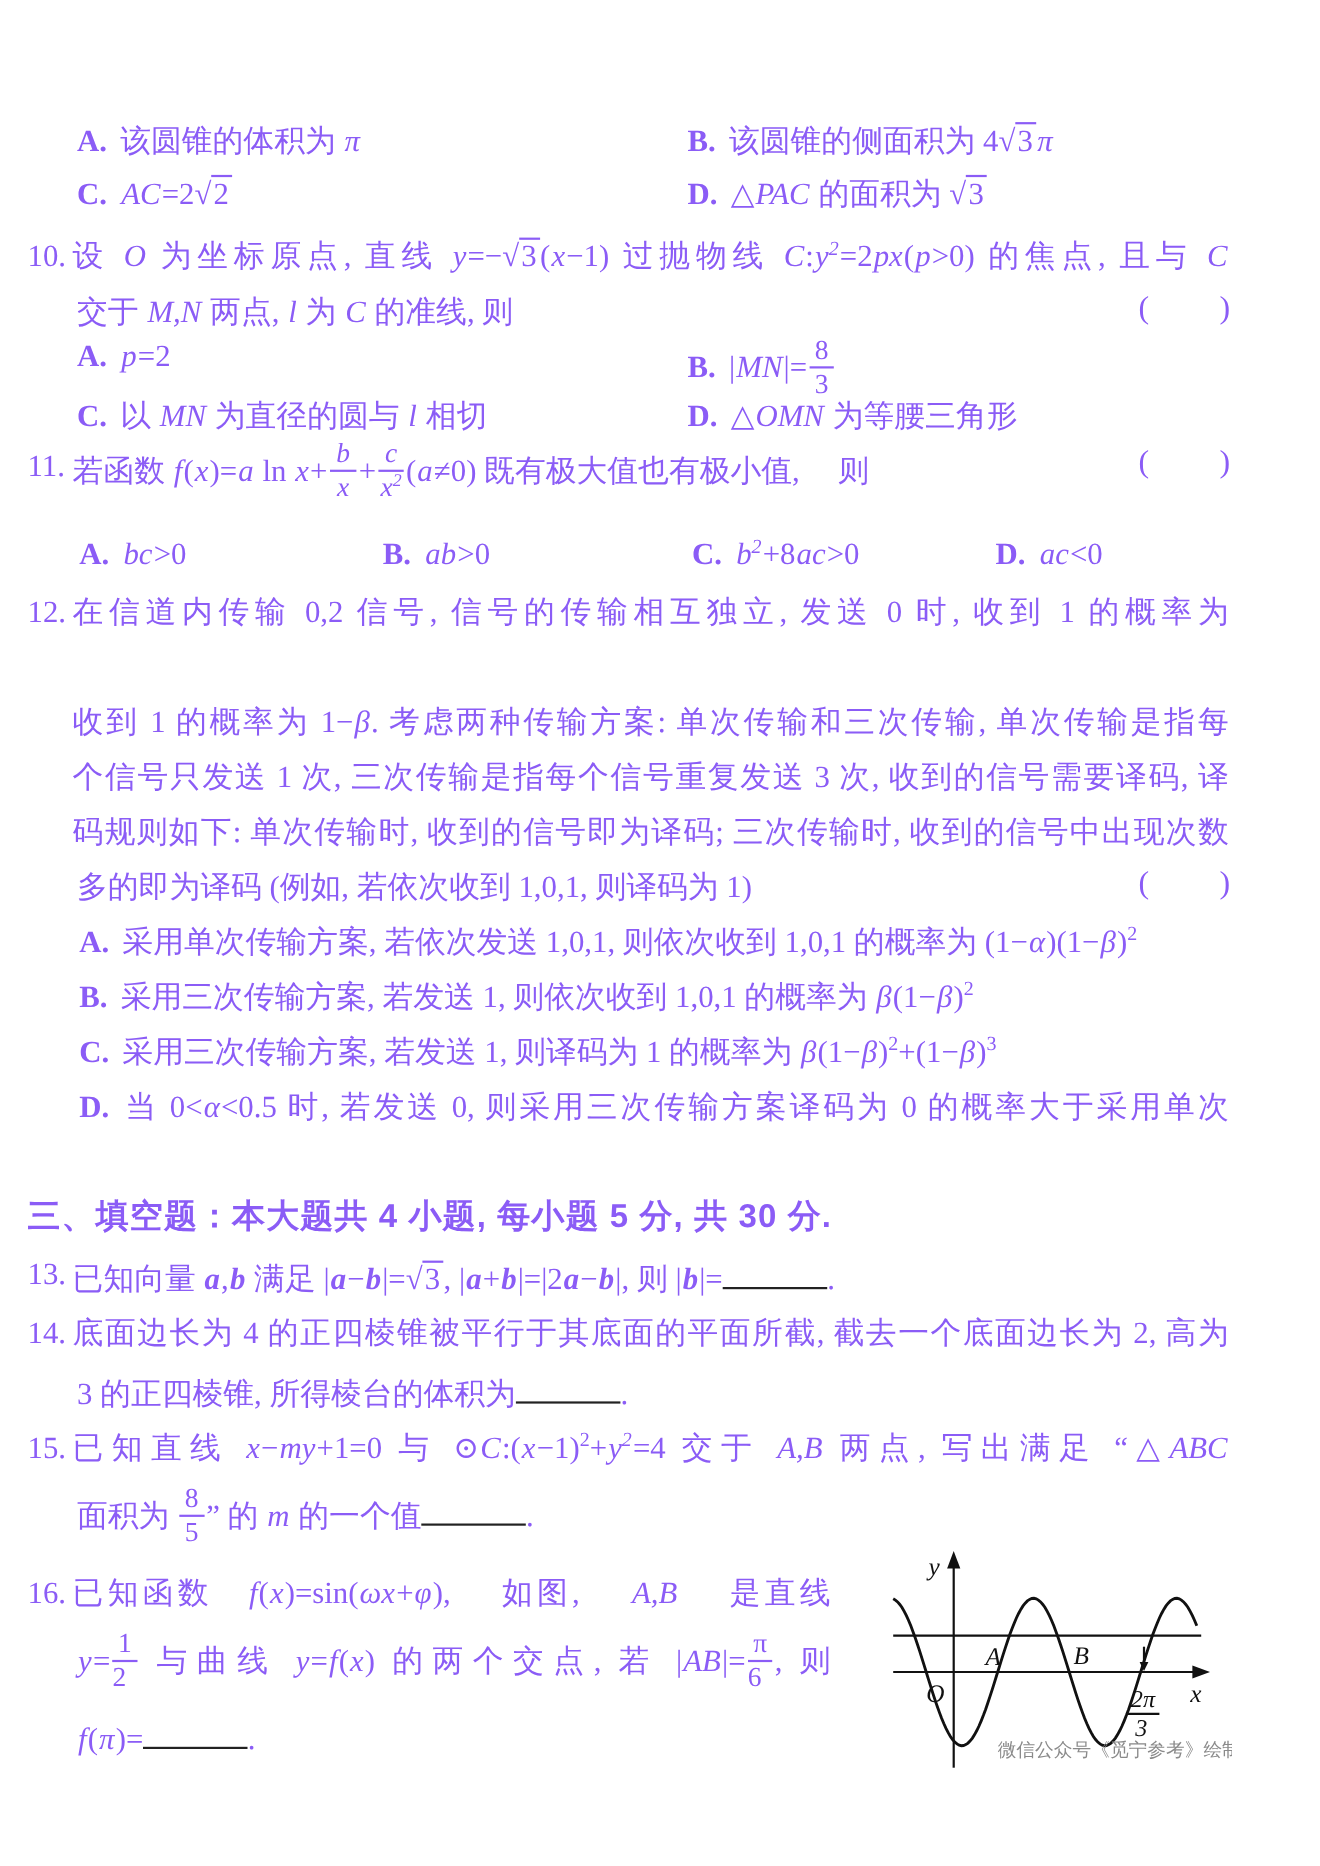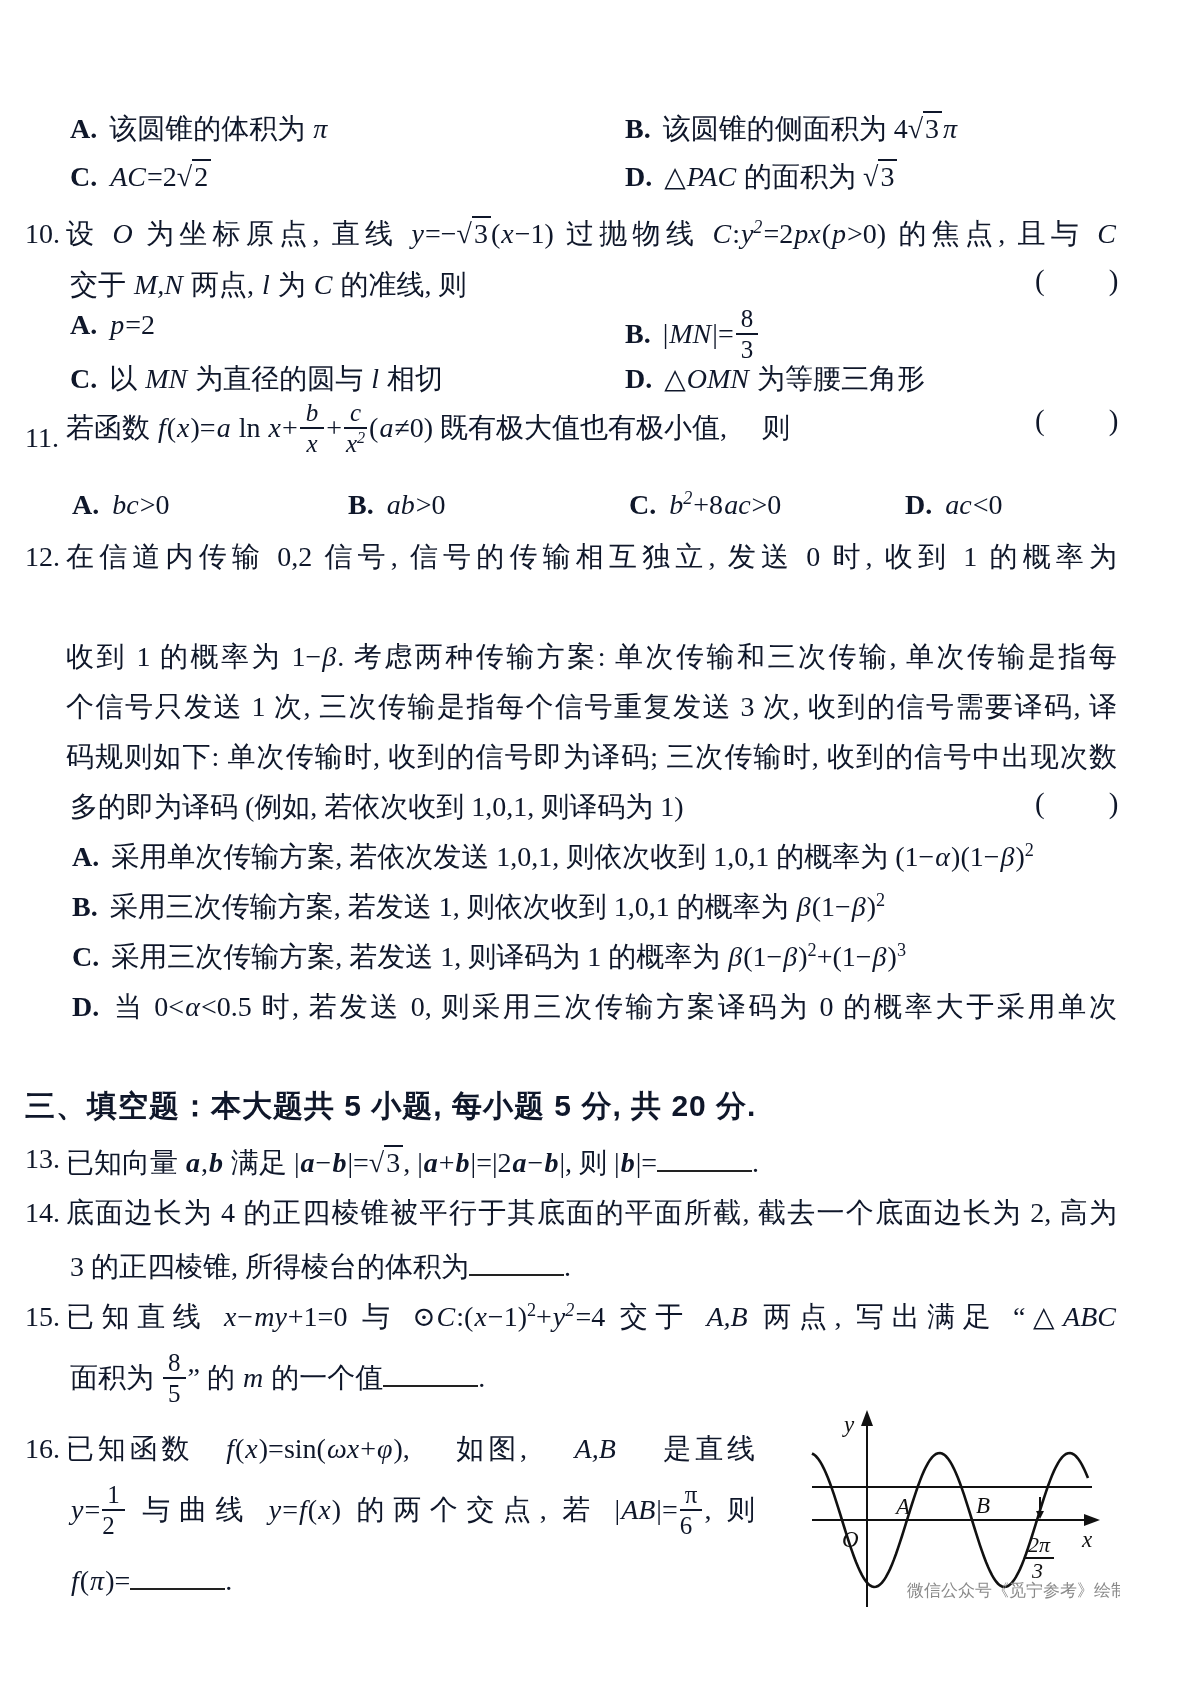--- a/index.html
+++ b/index.html
@@ -1,17 +1,17 @@
 <!DOCTYPE html>
 <html><head>
 <meta charset="utf-8">
 <style>
   html,body{margin:0;padding:0;background:#ffffff;}
   #paper{position:relative;width:1200px;height:1696px;background:#ffffff;
-         font-family:"Liberation Serif","DejaVu Serif",serif;color:#0f172a;overflow:hidden;}
+         font-family:"Liberation Serif","DejaVu Serif",serif;color:#8b5cf6;overflow:hidden;}
   .ln{position:absolute;font-size:28px;line-height:34px;white-space:nowrap;}
   .just{white-space:normal;text-align:justify;text-align-last:justify;}
   .qnum{position:absolute;font-weight:400;font-size:28px;line-height:34px;}
   .olb{font-weight:700;margin-right:12px;}
   .sec{position:absolute;font-weight:700;font-size:30px;line-height:36px;
        font-family:"Liberation Sans","DejaVu Sans",sans-serif;letter-spacing:1px;}
   i.mv{font-style:italic;padding:0 1px;}
   .frac{display:inline-block;vertical-align:middle;text-align:center;font-size:25px;
         line-height:1.08;position:relative;top:-3px;padding:0 2px;}
   .frac .fn{display:block;border-bottom:2px solid currentColor;padding:0 5px 1px;}
@@ -38,41 +38,41 @@
 
   <div class="qnum" style="left:25px;top:217px">10.</div>
   <div class="ln just" style="left:66px;top:217px;width:1051px">设 <i class="mv">O</i> 为坐标原点, 直线 <i class="mv">y</i>=−<span class="sqrt">√<span class="rad">3</span></span>(<i class="mv">x</i>−1) 过抛物线 <i class="mv">C</i>:<i class="mv">y<sup>2</sup></i>=2<i class="mv">px</i>(<i class="mv">p</i>&gt;0) 的焦点, 且与 <i class="mv">C</i></div>
   <div class="ln" style="left:70px;top:268px">交于 <i class="mv">M,N</i> 两点, <i class="mv">l</i> 为 <i class="mv">C</i> 的准线, 则</div>
   <div class="paren" style="left:1035px;top:263px">(　　)</div>
   <div class="ln" style="left:70px;top:308px"><b class="olb">A.</b><span><i class="mv">p</i>=2</span></div>
   <div class="ln" style="left:625px;top:308px"><b class="olb">B.</b><span>|<i class="mv">MN</i>|=<span class="frac"><span class="fn">8</span><span class="fd">3</span></span></span></div>
   <div class="ln" style="left:625px;top:362px"><b class="olb">D.</b><span>△<i class="mv">OMN</i> 为等腰三角形</span></div>
   <div class="ln" style="left:70px;top:362px"><b class="olb">C.</b><span>以 <i class="mv">MN</i> 为直径的圆与 <i class="mv">l</i> 相切</span></div>
 
-  <div class="qnum" style="left:25px;top:421px">11.</div>
+  <div class="qnum" style="left:25px;top:408px">11.</div>
   <div class="ln" style="left:66px;top:402px">若函数 <i class="mv">f</i>(<i class="mv">x</i>)=<i class="mv">a</i> ln <i class="mv">x</i>+<span class="frac"><span class="fn"><i class="mv">b</i></span><span class="fd"><i class="mv">x</i></span></span>+<span class="frac"><span class="fn"><i class="mv">c</i></span><span class="fd"><i class="mv">x<sup>2</sup></i></span></span>(<i class="mv">a</i>≠0) 既有极大值也有极小值,　 则</div>
   <div class="paren" style="left:1035px;top:403px">(　　)</div>
   <div class="ln" style="left:72px;top:488px"><b class="olb">A.</b><span><i class="mv">bc</i>&gt;0</span></div>
   <div class="ln" style="left:348px;top:488px"><b class="olb">B.</b><span><i class="mv">ab</i>&gt;0</span></div>
   <div class="ln" style="left:629px;top:488px"><b class="olb">C.</b><span><i class="mv">b<sup>2</sup></i>+8<i class="mv">ac</i>&gt;0</span></div>
   <div class="ln" style="left:905px;top:488px"><b class="olb">D.</b><span><i class="mv">ac</i>&lt;0</span></div>
 
   <div class="qnum" style="left:25px;top:540px">12.</div>
   <div class="ln just" style="left:66px;top:540px;width:1051px">在信道内传输 0,2 信号, 信号的传输相互独立, 发送 0 时, 收到 1 的概率为</div>
   <div class="ln just" style="left:66px;top:640px;width:1051px">收到 1 的概率为 1−<i class="mv">β</i>. 考虑两种传输方案: 单次传输和三次传输, 单次传输是指每</div>
   <div class="ln just" style="left:66px;top:690px;width:1051px">个信号只发送 1 次, 三次传输是指每个信号重复发送 3 次, 收到的信号需要译码, 译</div>
   <div class="ln just" style="left:66px;top:740px;width:1051px">码规则如下: 单次传输时, 收到的信号即为译码; 三次传输时, 收到的信号中出现次数</div>
   <div class="ln" style="left:70px;top:790px">多的即为译码 (例如, 若依次收到 1,0,1, 则译码为 1)</div>
   <div class="paren" style="left:1035px;top:786px">(　　)</div>
   <div class="ln" style="left:72px;top:840px"><b class="olb">A.</b><span>采用单次传输方案, 若依次发送 1,0,1, 则依次收到 1,0,1 的概率为 (1−<i class="mv">α</i>)(1−<i class="mv">β</i>)<sup>2</sup></span></div>
   <div class="ln" style="left:72px;top:890px"><b class="olb">B.</b><span>采用三次传输方案, 若发送 1, 则依次收到 1,0,1 的概率为 <i class="mv">β</i>(1−<i class="mv">β</i>)<sup>2</sup></span></div>
   <div class="ln" style="left:72px;top:940px"><b class="olb">C.</b><span>采用三次传输方案, 若发送 1, 则译码为 1 的概率为 <i class="mv">β</i>(1−<i class="mv">β</i>)<sup>2</sup>+(1−<i class="mv">β</i>)<sup>3</sup></span></div>
   <div class="ln just" style="left:72px;top:990px;width:1045px"><b class="olb">D.</b><span>当 0&lt;<i class="mv">α</i>&lt;0.5 时, 若发送 0, 则采用三次传输方案译码为 0 的概率大于采用单次</span></div>
 
-  <div class="sec" style="left:25px;top:1088px">三、填空题：本大题共 5 小题, 每小题 5 分, 共 20 分.</div>
+  <div class="sec" style="left:25px;top:1088px">三、填空题：本大题共 4 小题, 每小题 5 分, 共 30 分.</div>
 
   <div class="qnum" style="left:25px;top:1142px">13.</div>
   <div class="ln" style="left:66px;top:1142px">已知向量 <b><i class="mv">a</i></b>,<b><i class="mv">b</i></b> 满足 |<b><i class="mv">a</i></b>−<b><i class="mv">b</i></b>|=<span class="sqrt">√<span class="rad">3</span></span>, |<b><i class="mv">a</i></b>+<b><i class="mv">b</i></b>|=|2<b><i class="mv">a</i></b>−<b><i class="mv">b</i></b>|, 则 |<b><i class="mv">b</i></b>|=<span class="blank"></span>.</div>
 
   <div class="qnum" style="left:25px;top:1196px">14.</div>
   <div class="ln just" style="left:66px;top:1196px;width:1051px">底面边长为 4 的正四棱锥被平行于其底面的平面所截, 截去一个底面边长为 2, 高为</div>
   <div class="ln" style="left:70px;top:1246px">3 的正四棱锥, 所得棱台的体积为<span class="blank"></span>.</div>
 
   <div class="qnum" style="left:25px;top:1300px">15.</div>
   <div class="ln just" style="left:66px;top:1300px;width:1051px">已知直线 <i class="mv">x</i>−<i class="mv">my</i>+1=0 与 ⊙<i class="mv">C</i>:(<i class="mv">x</i>−1)<sup>2</sup>+<i class="mv">y<sup>2</sup></i>=4 交于 <i class="mv">A,B</i> 两点, 写出满足 “△<i class="mv">ABC</i></div>

